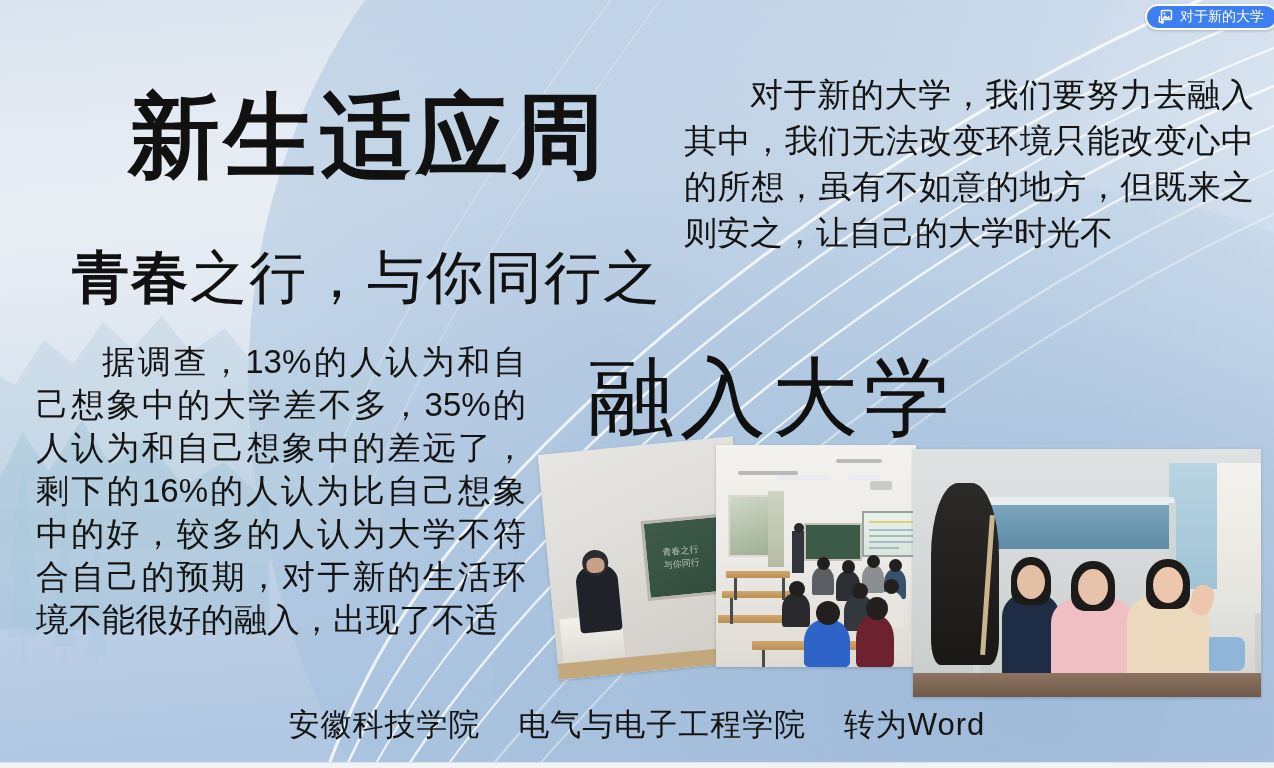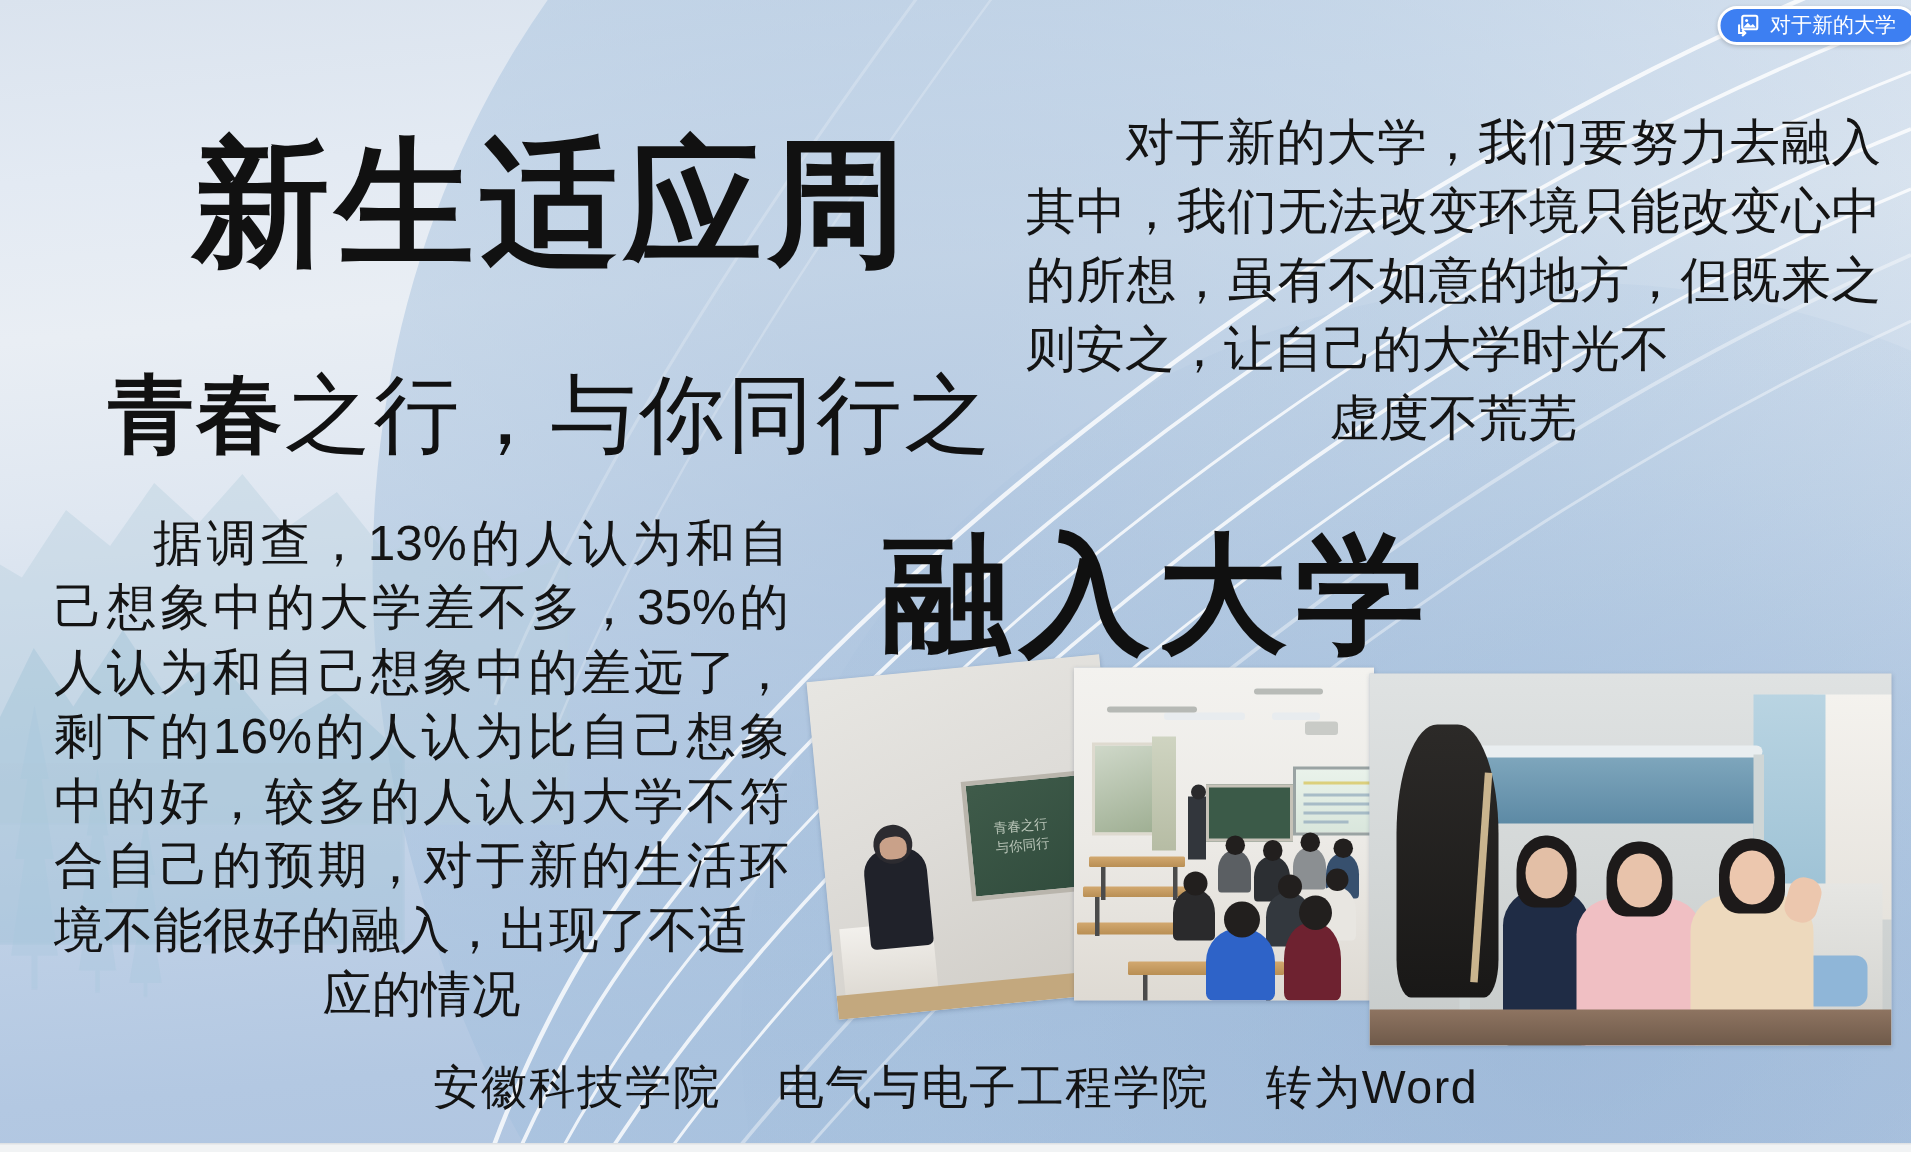--- a/index.html
+++ b/index.html
@@ -100,21 +100,21 @@
     font-size:57px; line-height:1.1;
     letter-spacing:2px;
     color:#111111;
     white-space:nowrap;
   }
   .subtitle .strong{ font-weight:bold; }
 
   .bigline{
     position:absolute; left:588px; top:352px;
     font-size:86px; line-height:1.05;
-    font-weight:bold;
+    font-weight:normal;
     letter-spacing:6px;
     color:#101010;
     white-space:nowrap;
   }
 
   .para{
     position:absolute;
     color:#141414;
     text-align:justify;
     text-justify:inter-character;
@@ -302,26 +302,24 @@
   </div>
 
   <div class="title">新生适应周</div>
 
   <div class="subtitle">
     <span class="strong">青春</span><span>之行，与你同行之</span>
   </div>
 
   <div class="para para-right">
     <span>对于新的大学，我们要努力去融入其中，我们无法改变环境只能改变心中的所想，虽有不如意的地方，但既来之则安之，让自己的大学时光不</span>
-    <span class="lastline">虚度不荒芜</span>
   </div>
 
   <div class="para para-left">
     <span>据调查，13%的人认为和自己想象中的大学差不多，35%的人认为和自己想象中的差远了，剩下的16%的人认为比自己想象中的好，较多的人认为大学不符合自己的预期，对于新的生活环境不能很好的融入，出现了不适</span>
-    <span class="lastline">应的情况</span>
   </div>
 
   <div class="bigline">融入大学</div>
 
   <div class="photo photo-lecture">
     <div class="ph1-bg"></div>
     <div class="ph1-board">
       <div class="ph1-chalk">青春之行<br>与你同行</div>
     </div>
     <div class="ph1-podium"></div>

